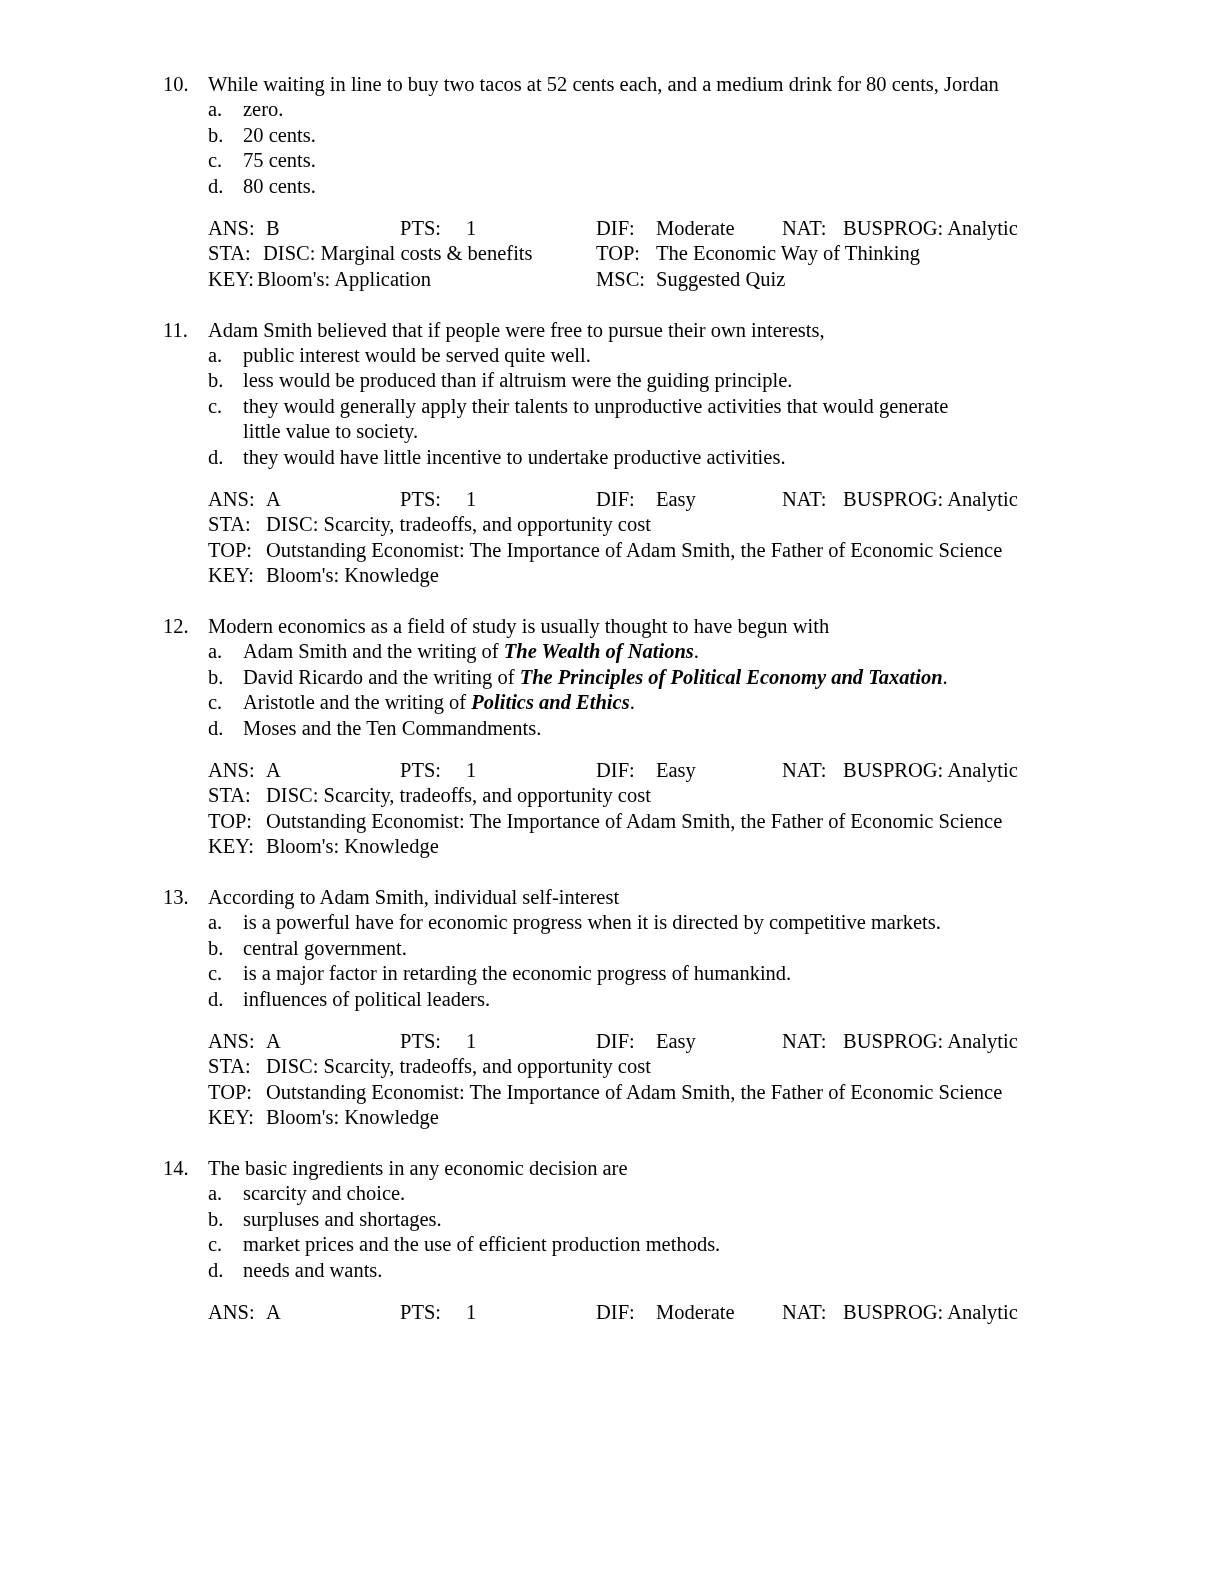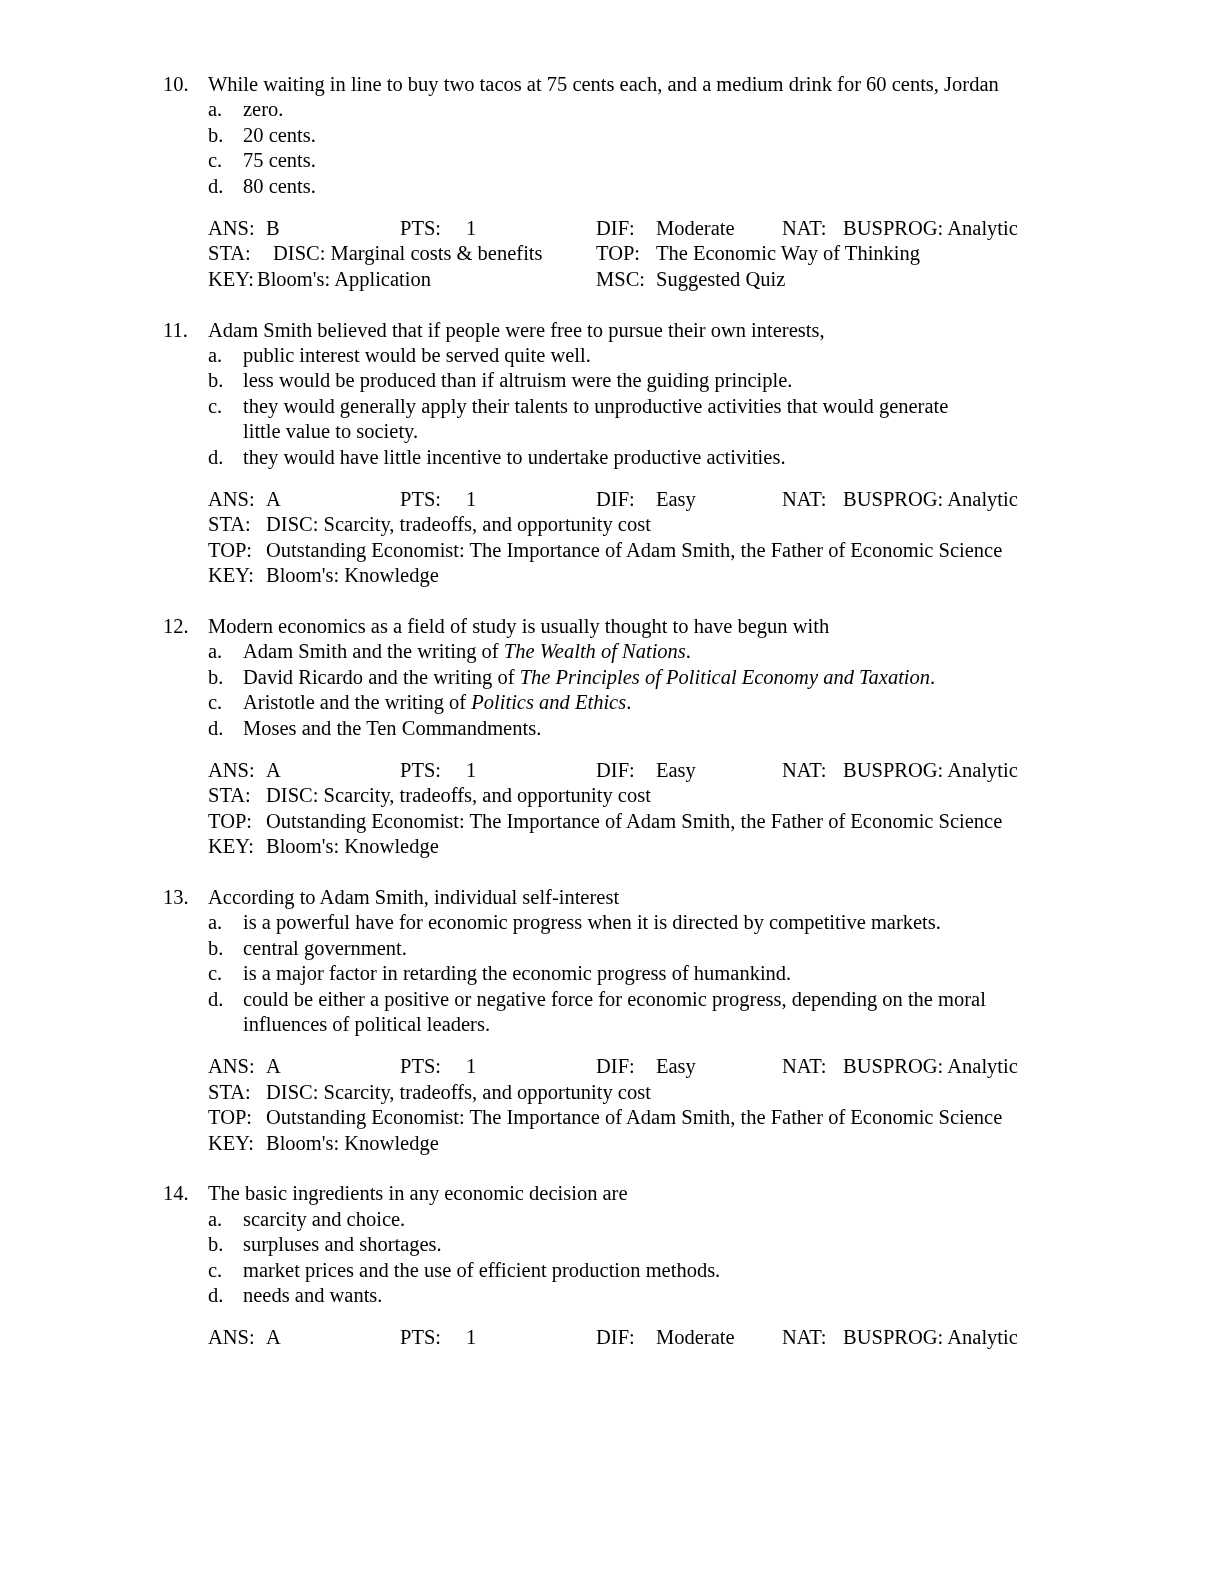--- a/index.html
+++ b/index.html
@@ -15,31 +15,31 @@
   .stem-row { display: flex; }
   .q-num { flex: 0 0 45px; }
   .stem { flex: 1 1 auto; }
   .line { white-space: nowrap; }
   .option-row { display: flex; margin-left: 45px; }
   .opt-letter { flex: 0 0 35px; }
   .opt-text { flex: 1 1 auto; }
   .meta { margin-top: 17px; }
   .meta-row { position: relative; height: 25.4px; white-space: nowrap; }
   .meta-row span { position: absolute; top: 0; }
-  .it { font-style: italic; }
+  .it { font-style: italic; font-weight: bold; }
 </style>
 </head>
 <body>
 
 <div class="page" id="page">
     <section class="question">
     <div class="stem-row">
       <span class="q-num">10.</span>
       <div class="stem">
-          <div class="line">While waiting in line to buy two tacos at 75 cents each, and a medium drink for 60 cents, Jordan</div>
+          <div class="line">While waiting in line to buy two tacos at 52 cents each, and a medium drink for 80 cents, Jordan</div>
         </div>
     </div>
   <div class="option-row">
         <span class="opt-letter">a.</span>
         <div class="opt-text">
           <div class="line"><span>zero.</span></div>
         </div>
       </div>
       <div class="option-row">
         <span class="opt-letter">b.</span>
@@ -65,21 +65,21 @@
           <span style="left: 103px;">B</span>
           <span style="left: 237px;">PTS:</span>
           <span style="left: 303px;">1</span>
           <span style="left: 433px;">DIF:</span>
           <span style="left: 493px;">Moderate</span>
           <span style="left: 619px;">NAT:</span>
           <span style="left: 680px;">BUSPROG: Analytic</span>
         </div>
         <div class="meta-row">
           <span style="left: 45px;">STA:</span>
-          <span style="left: 110px;">DISC: Marginal costs &amp; benefits</span>
+          <span style="left: 100px;">DISC: Marginal costs &amp; benefits</span>
           <span style="left: 433px;">TOP:</span>
           <span style="left: 493px;">The Economic Way of Thinking</span>
         </div>
         <div class="meta-row">
           <span style="left: 45px;">KEY:</span>
           <span style="left: 94px;">Bloom's: Application</span>
           <span style="left: 433px;">MSC:</span>
           <span style="left: 493px;">Suggested Quiz</span>
         </div>
       </div>
@@ -218,21 +218,20 @@
       </div>
       <div class="option-row">
         <span class="opt-letter">c.</span>
         <div class="opt-text">
           <div class="line"><span>is a major factor in retarding the economic progress of humankind.</span></div>
         </div>
       </div>
       <div class="option-row">
         <span class="opt-letter">d.</span>
         <div class="opt-text">
-          <div class="line"><span>could be either a positive or negative force for economic progress, depending on the moral</span></div>
           <div class="line"><span>influences of political leaders.</span></div>
         </div>
       </div>
       <div class="meta">
         <div class="meta-row">
           <span style="left: 45px;">ANS:</span>
           <span style="left: 103px;">A</span>
           <span style="left: 237px;">PTS:</span>
           <span style="left: 303px;">1</span>
           <span style="left: 433px;">DIF:</span>

